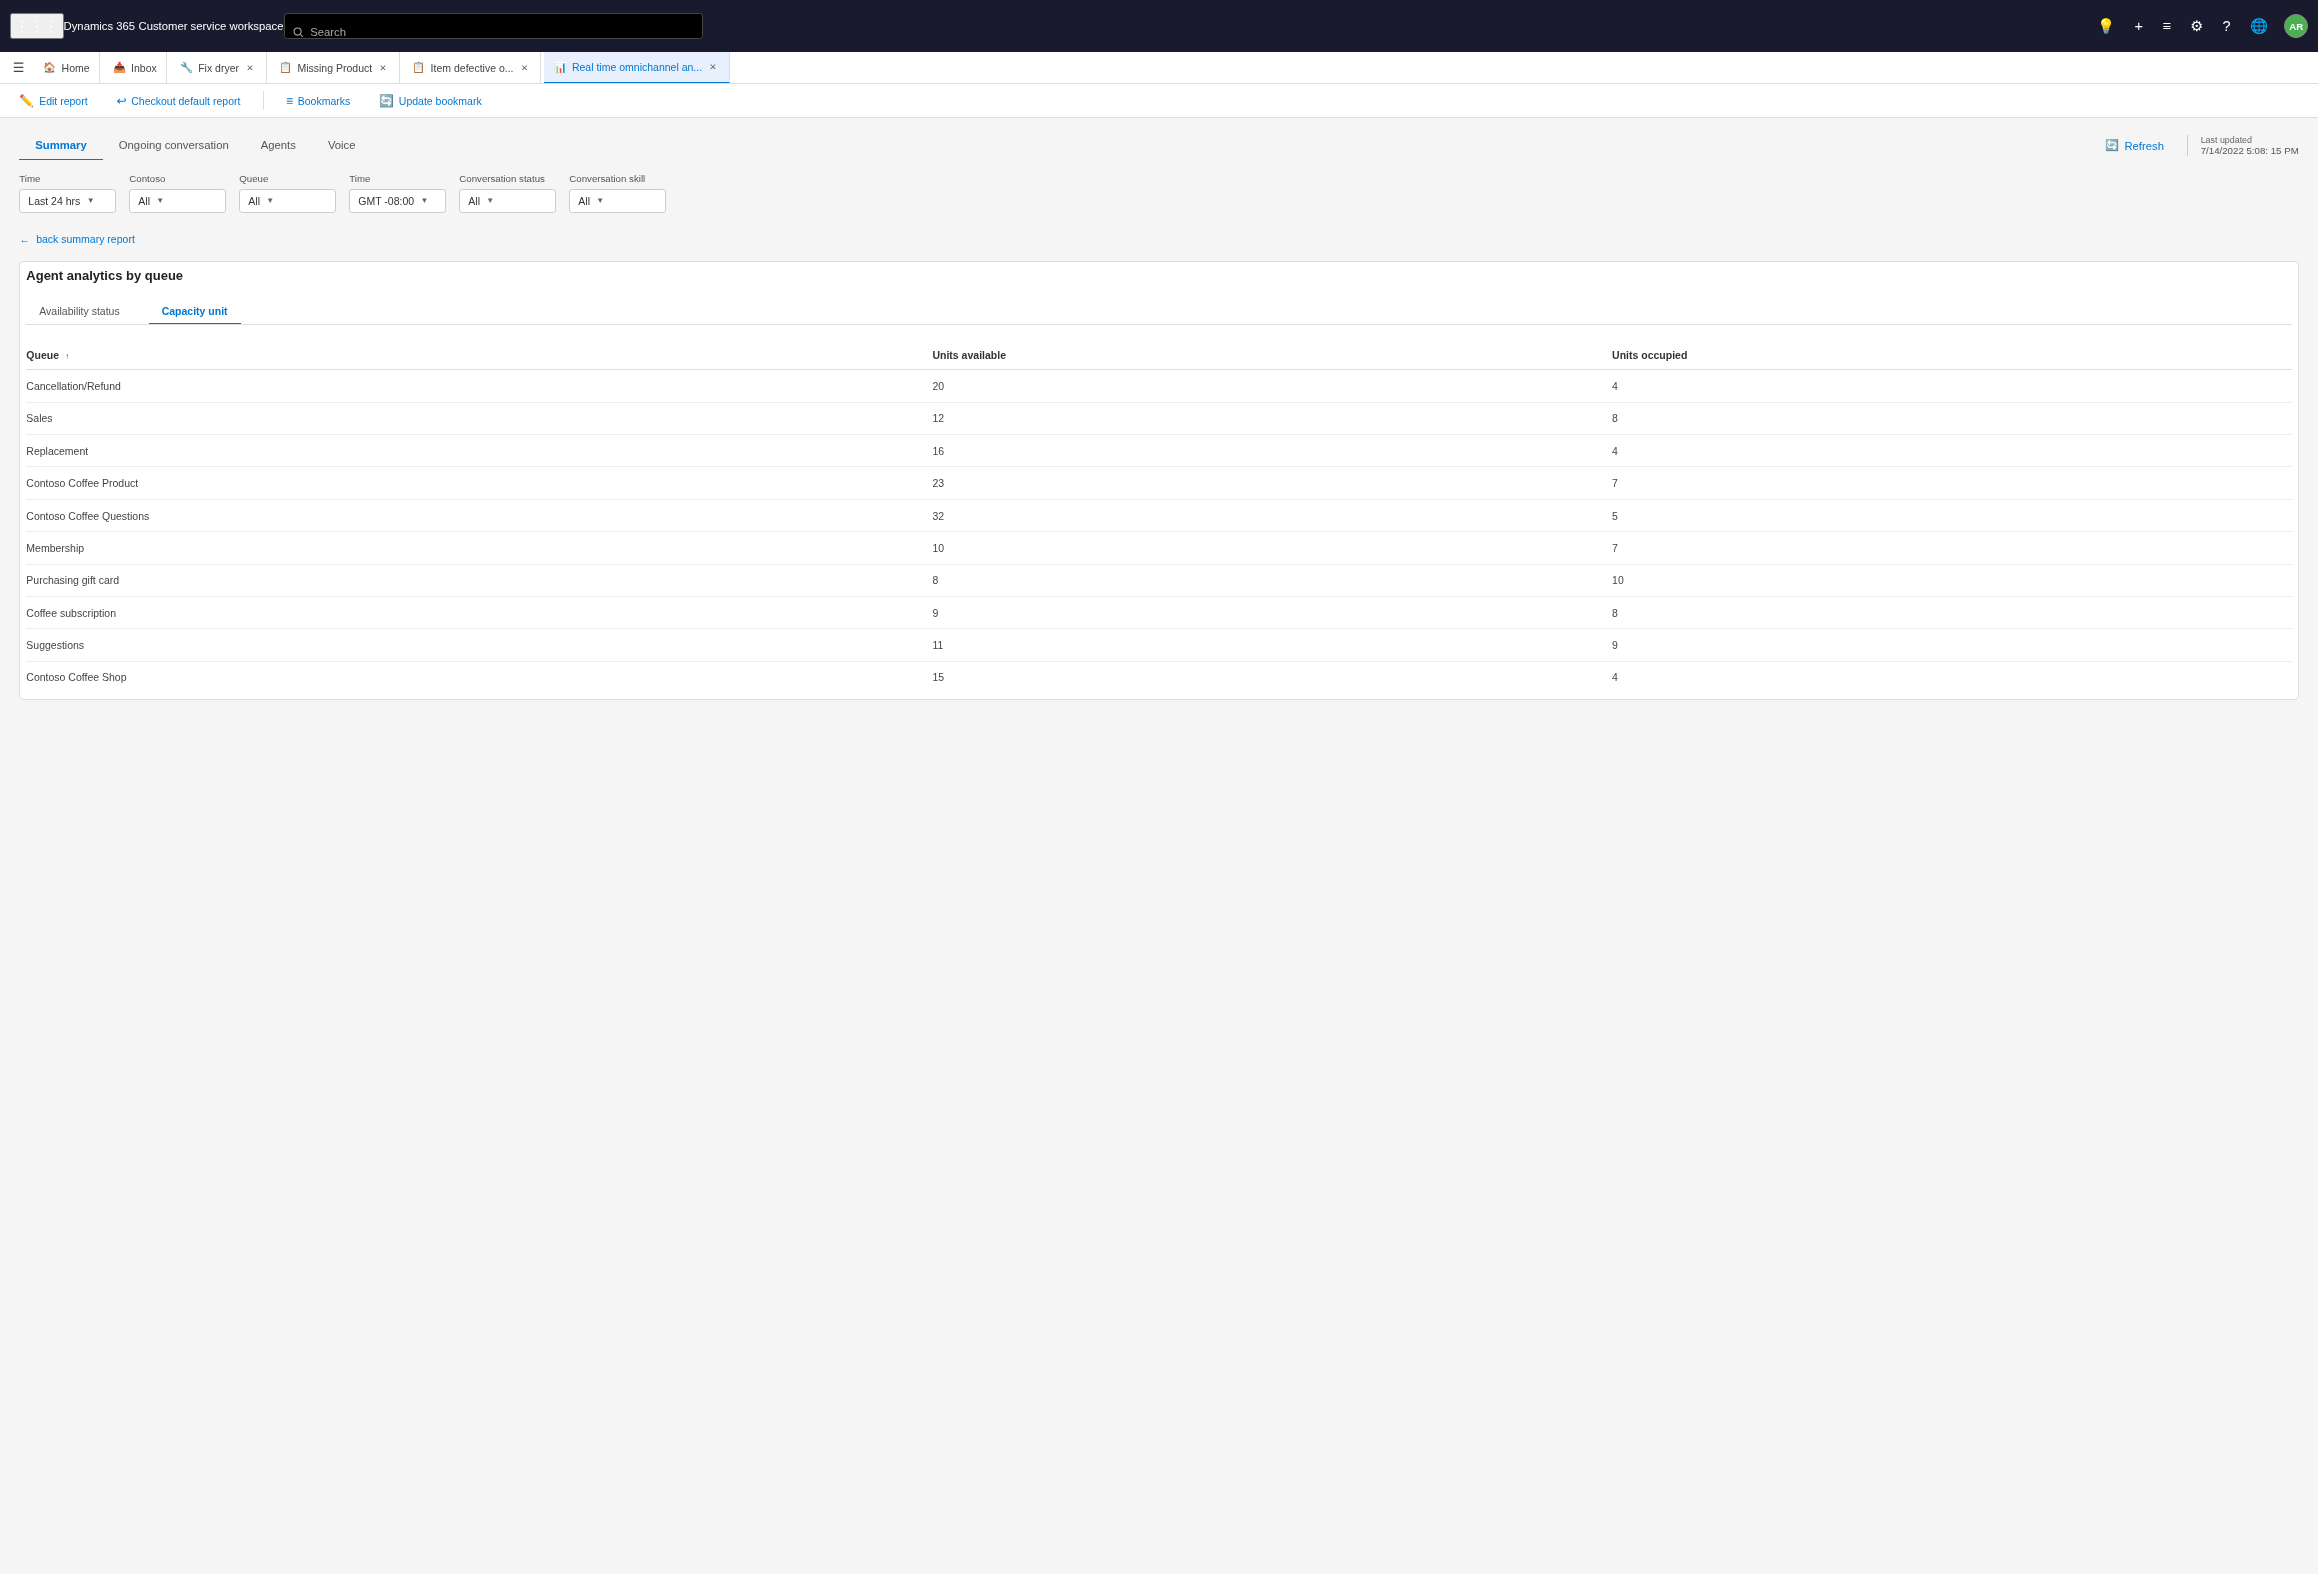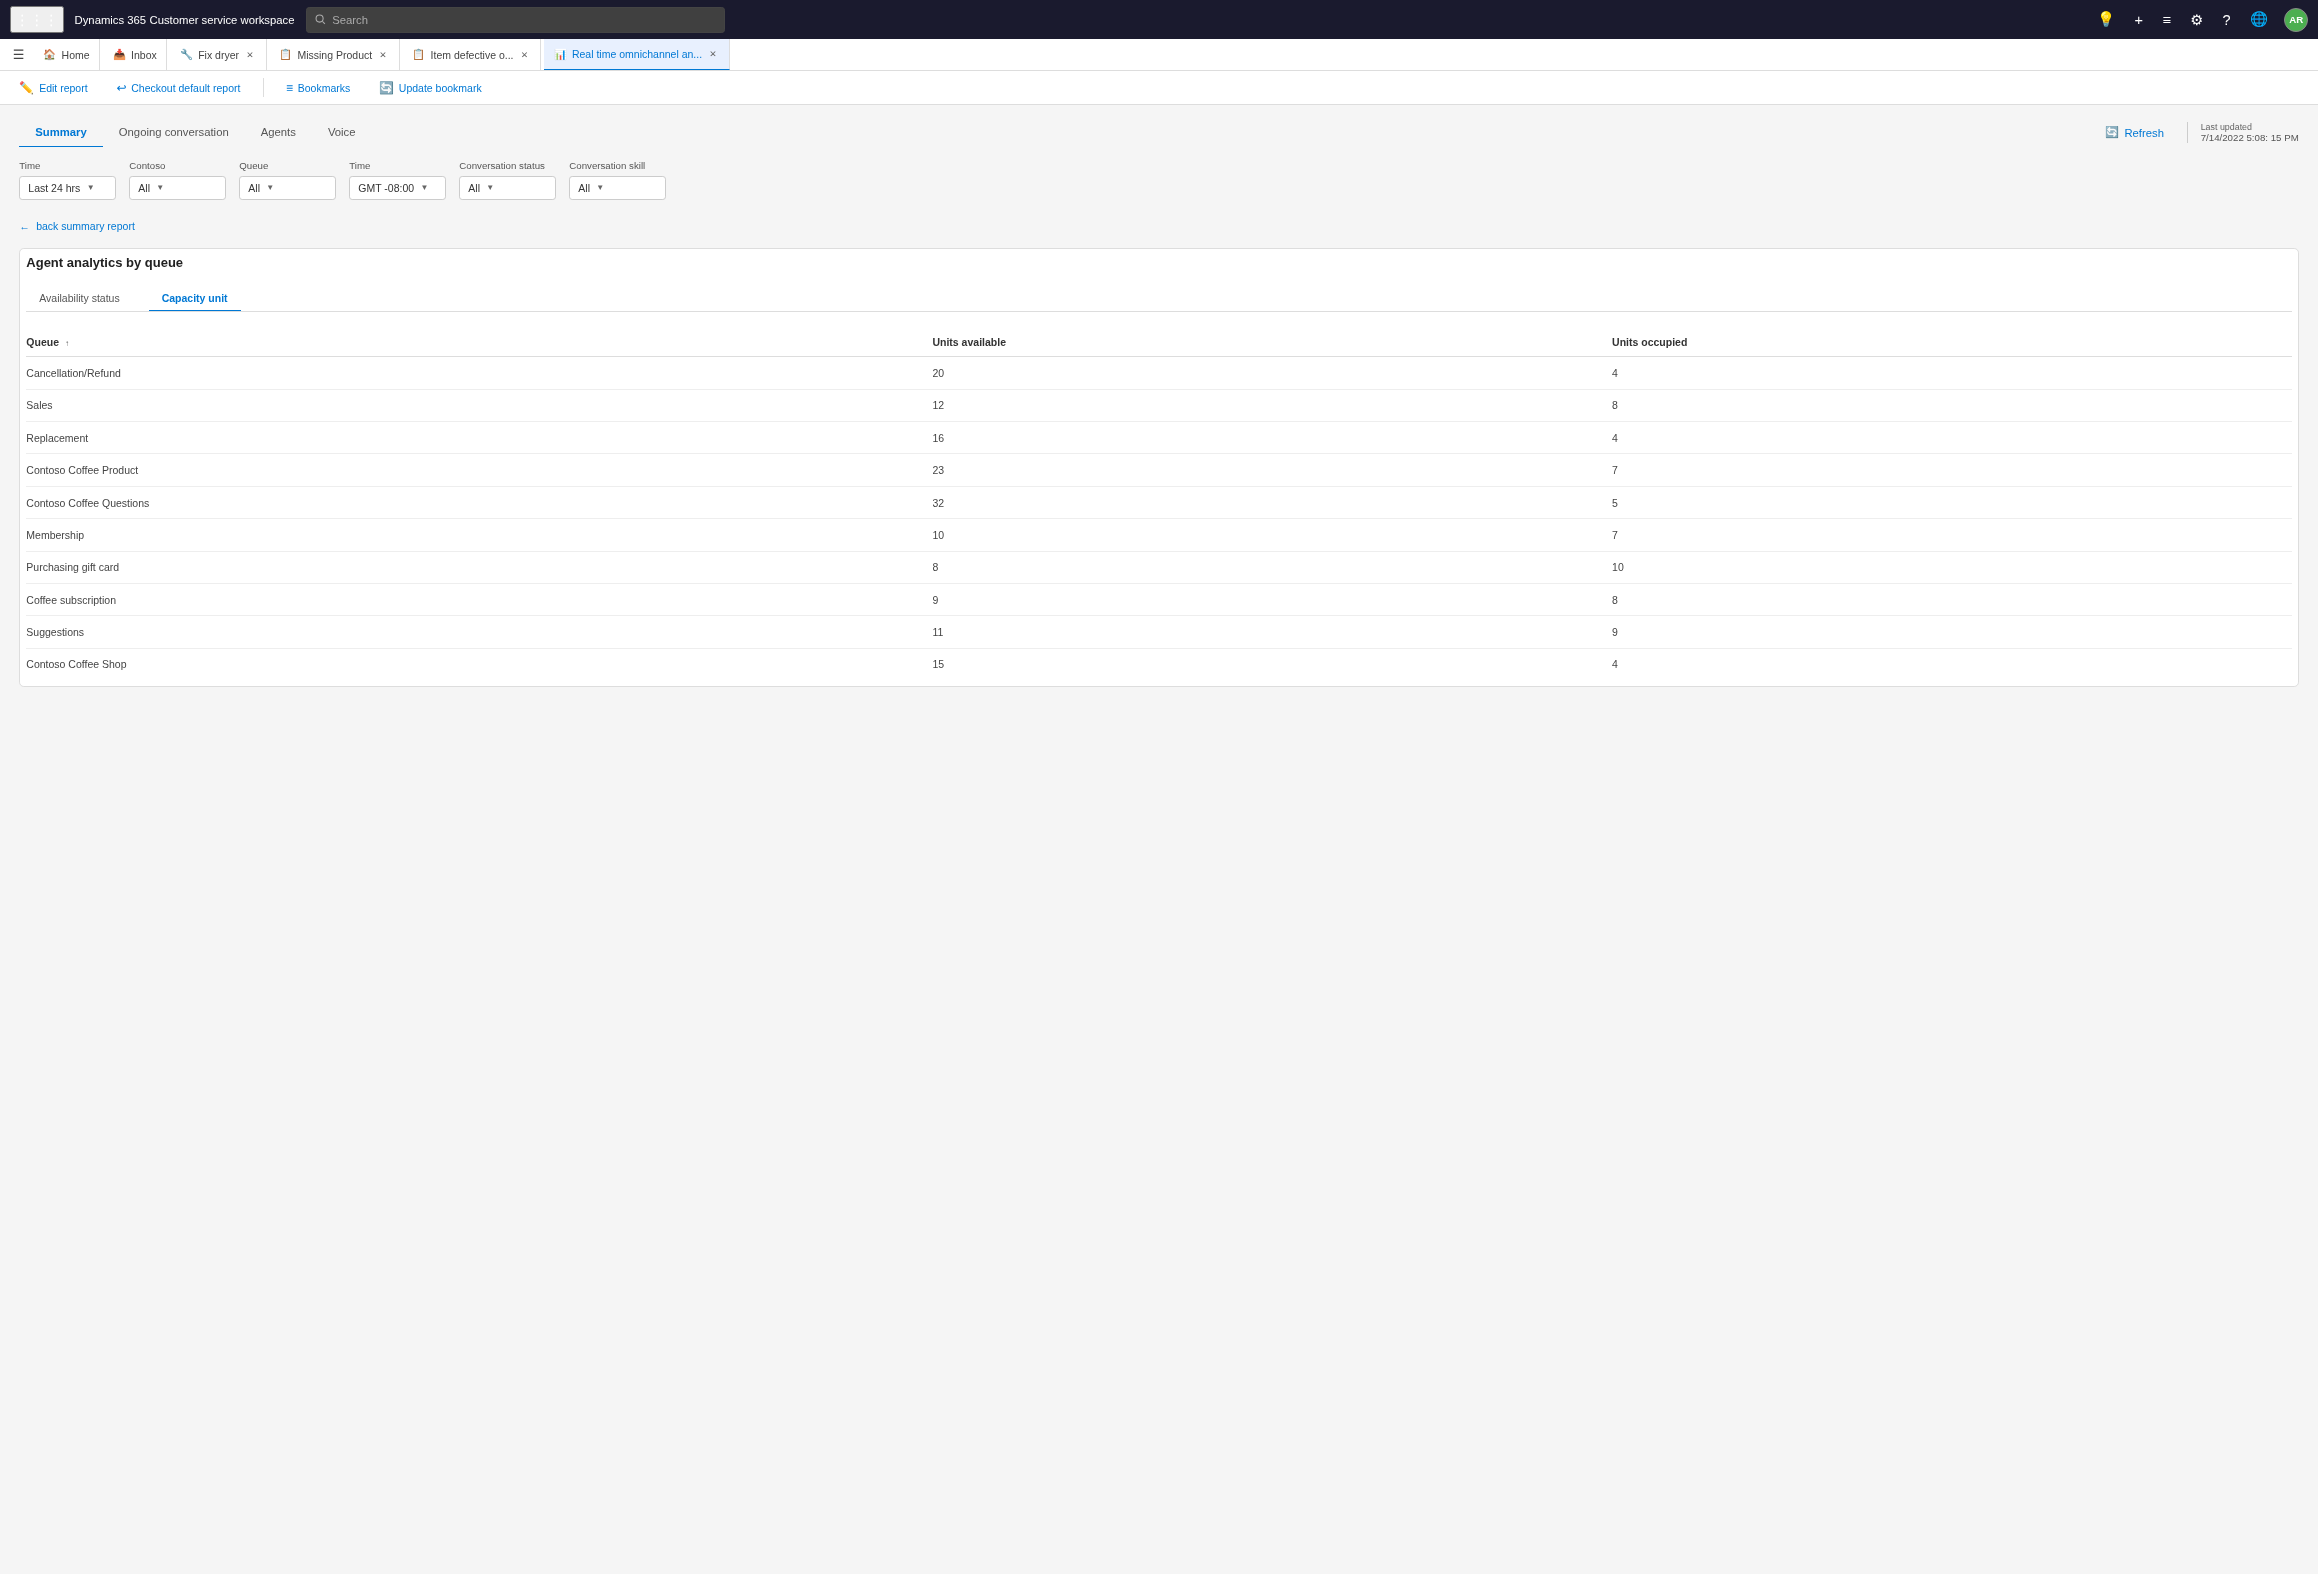--- a/index.html
+++ b/index.html
@@ -3,48 +3,48 @@
   <meta charset="utf-8">
   <style>
     * { box-sizing: border-box; margin: 0; padding: 0; }
     body { font-family: 'Segoe UI', sans-serif; font-size: 11.3px; background: #f5f5f5; color: #333; }
 
     
     .top-nav {
       background: #1a1a2e;
       display: flex;
       align-items: center;
-      height: 39px;
+      height: 52px;
       padding: 0 9.7px;
-      gap: 11px;
+      gap: 0;
     }
     .top-nav-waffle {
       color: white;
       font-size: 14.5px;
       cursor: pointer;
       padding: 3.2px;
     }
     .top-nav-brand {
       color: white;
       font-size: 12px;
       font-weight: 600;
       white-space: nowrap;
     }
     .top-nav-brand span {
       font-weight: 400;
       font-size: 11.3px;
     }
     .top-nav-search {
       flex: 1;
       max-width: 419px;
-      background: #404040;
+      background: #000000;
       border: 0.8px solid #444;
       border-radius: 3.2px;
       display: flex;
-      align-items: center;
+      align-items: flex-end;
       padding: 0 8px;
       height: 26px;
       gap: 6.4px;
     }
     .top-nav-search input {
       background: transparent;
       border: none;
       color: #ccc;
       font-size: 11.3px;
       outline: none;

